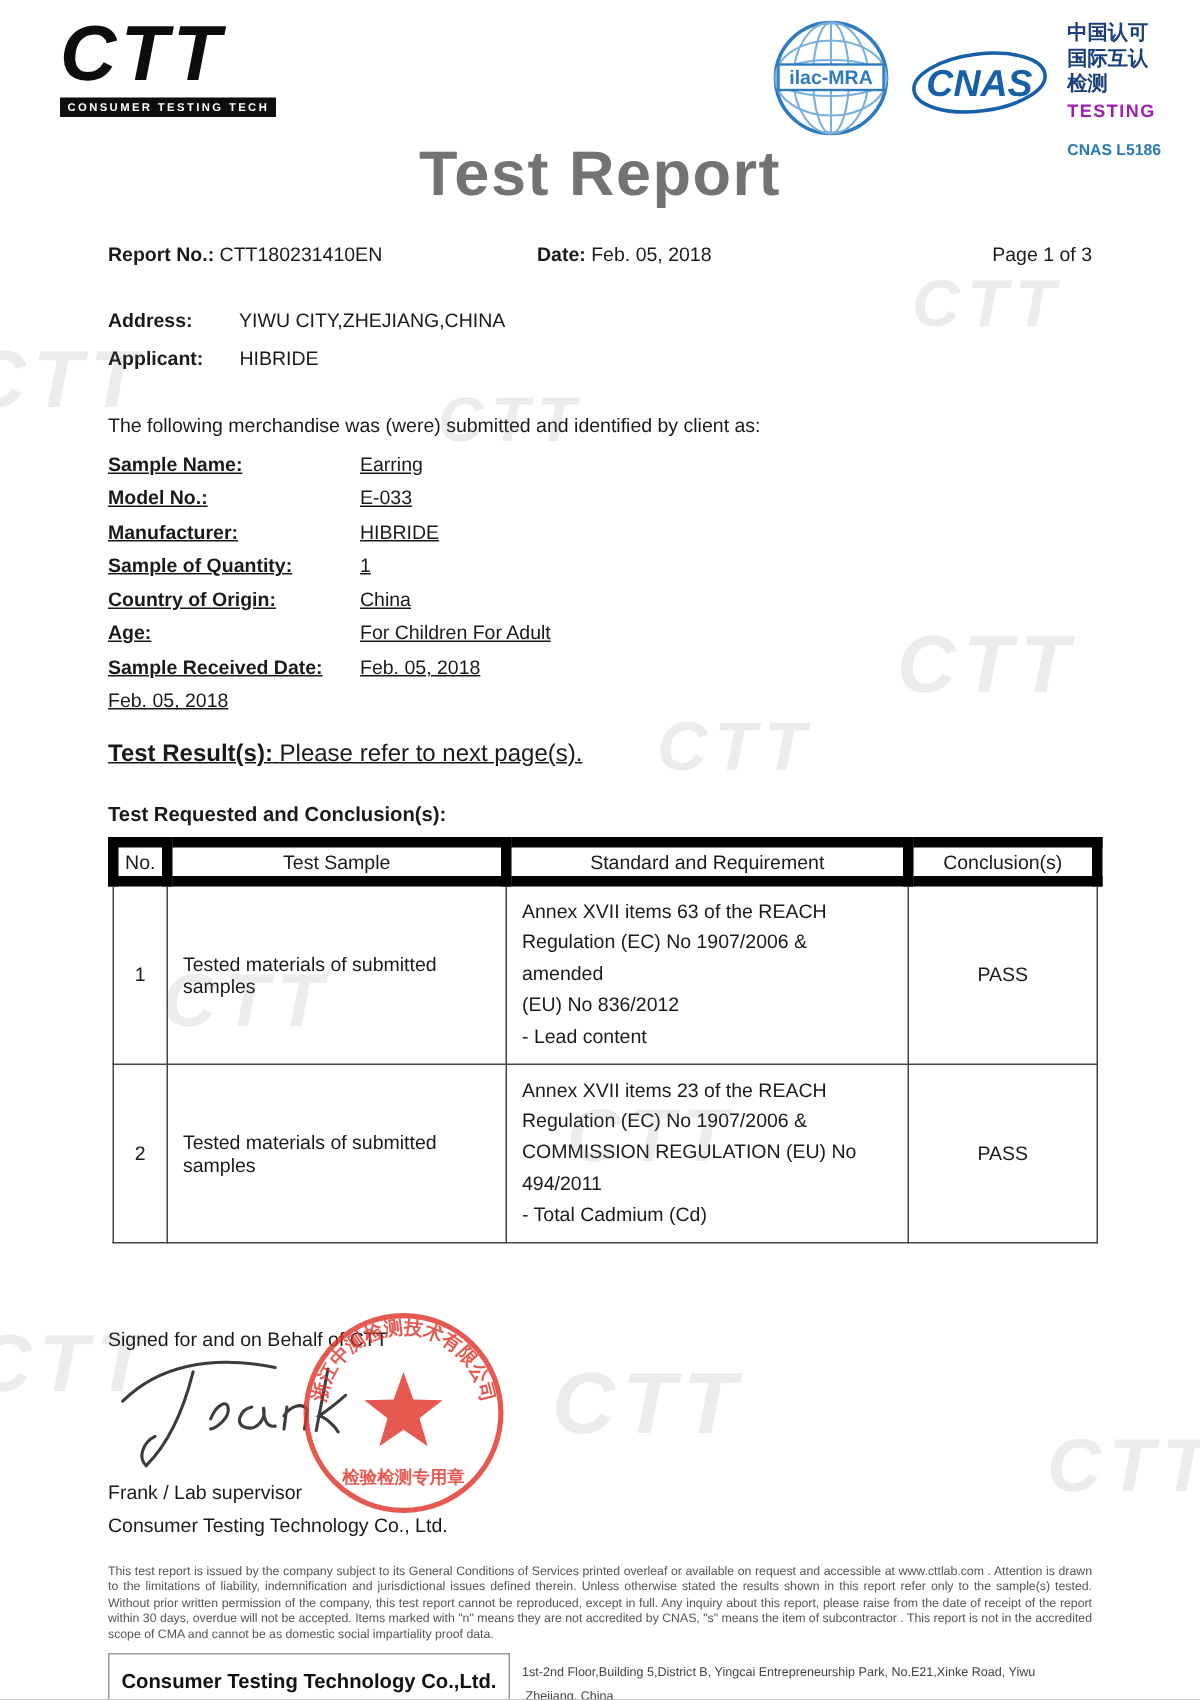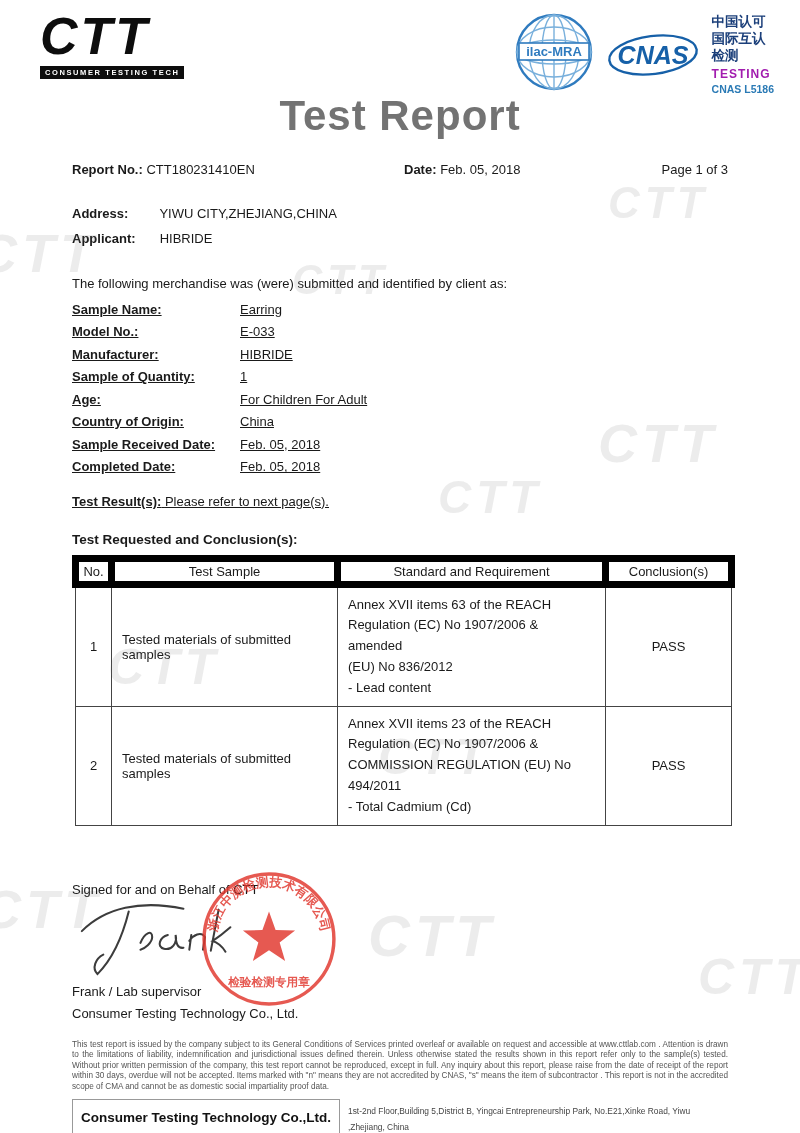--- a/index.html
+++ b/index.html
@@ -10,41 +10,41 @@
 
   
   .header { display:flex; justify-content:space-between; align-items:flex-start; padding:12px 26px 0 40px; height:98px; }
   .ctt-letters { font-size:52px; font-weight:900; font-style:italic; letter-spacing:3px; color:#0d0d0d; line-height:0.95; }
   .ctt-banner { background:#0d0d0d; color:#fff; font-size:7.5px; font-weight:bold; letter-spacing:1.6px; padding:2px 5px; display:inline-block; margin-top:1px; }
   .logo-cluster { display:flex; align-items:flex-start; gap:12px; }
   .cnas-wrap { margin-top:16px; }
   .accred-text { text-align:left; line-height:1.25; margin-top:2px; }
   .accred-text .cn { color:#1b3f7a; font-weight:bold; font-size:13.5px; }
   .accred-text .en1 { color:#a21caf; font-weight:bold; font-size:12px; letter-spacing:1px; margin-top:2px; }
-  .accred-text .en2 { color:#2a7ab5; font-weight:bold; font-size:10.5px; margin-top:1px; }
+  .accred-text .en2 { color:#2a7ab5; font-weight:bold; font-size:10.5px; margin-top:12px; }
 
   .title { text-align:center; font-size:42px; font-weight:900; letter-spacing:1px; color:#737373; margin-top:-6px; }
 
   .content { padding:0 72px; }
   .meta-row { display:flex; margin-top:22px; font-size:13px; align-items:baseline; }
-  .meta-row .m1 { width:332px; }
+  .meta-row .m1 { width:286px; }
   .meta-row .m2 { flex:1; }
   .meta-row .m3 { margin-left:auto; }
   .b { font-weight:bold; }
   .u { text-decoration:underline; }
 
   .applicant { margin-top:24px; font-size:13px; line-height:1.95; }
   .app-label { display:inline-block; width:84px; font-weight:bold; }
 
   .intro { margin-top:24px; font-size:13px; }
   .fields { margin-top:8px; font-size:13px;text-decoration:underline; }
   .field-row { display:flex; line-height:22.5px; }
   .field-label { width:168px; font-weight:bold; }
 
-  .test-result { margin-top:15px; font-size:13px; }
+  .test-result { margin-top:15px; font-size:16px; }
 
   .table-title { margin-top:23px; font-size:13.5px; font-weight:bold; }
   table.req { margin-top:8px; border-collapse:collapse; width:100%; font-size:13px; table-layout:fixed; }
   table.req th { border:7px solid #000000; font-weight:normal; height:26px; text-align:center; }
   table.req td { border:1px solid #444; padding:7px 10px; vertical-align:middle; }
   td.c { text-align:center; }
   .std-line { line-height:1.6; }
 
   .sign-block { margin-top:56px; position:relative; height:148px; }
   .sign-for { font-size:13px; }
@@ -149,33 +149,32 @@
       </div>
       <div class="field-row">
         <span class="field-label">Manufacturer:</span>
         <span class="field-value">HIBRIDE</span>
       </div>
       <div class="field-row">
         <span class="field-label">Sample of Quantity:</span>
         <span class="field-value">1</span>
       </div>
       <div class="field-row">
+        <span class="field-label">Country of Origin:</span>
+        <span class="field-value">China</span>
+      </div>
+      <div class="field-row">
         <span class="field-label">Age:</span>
         <span class="field-value">For Children For Adult</span>
       </div>
       <div class="field-row">
-        <span class="field-label">Country of Origin:</span>
-        <span class="field-value">China</span>
-      </div>
-      <div class="field-row">
         <span class="field-label">Sample Received Date:</span>
         <span class="field-value">Feb. 05, 2018</span>
       </div>
       <div class="field-row">
-        <span class="field-label">Completed Date:</span>
         <span class="field-value">Feb. 05, 2018</span>
       </div>
     </div>
 
     <div class="test-result">
       <span class="u">
         <span class="b">Test Result(s):</span>
         <span>Please refer to next page(s).</span>
       </span>
     </div>

